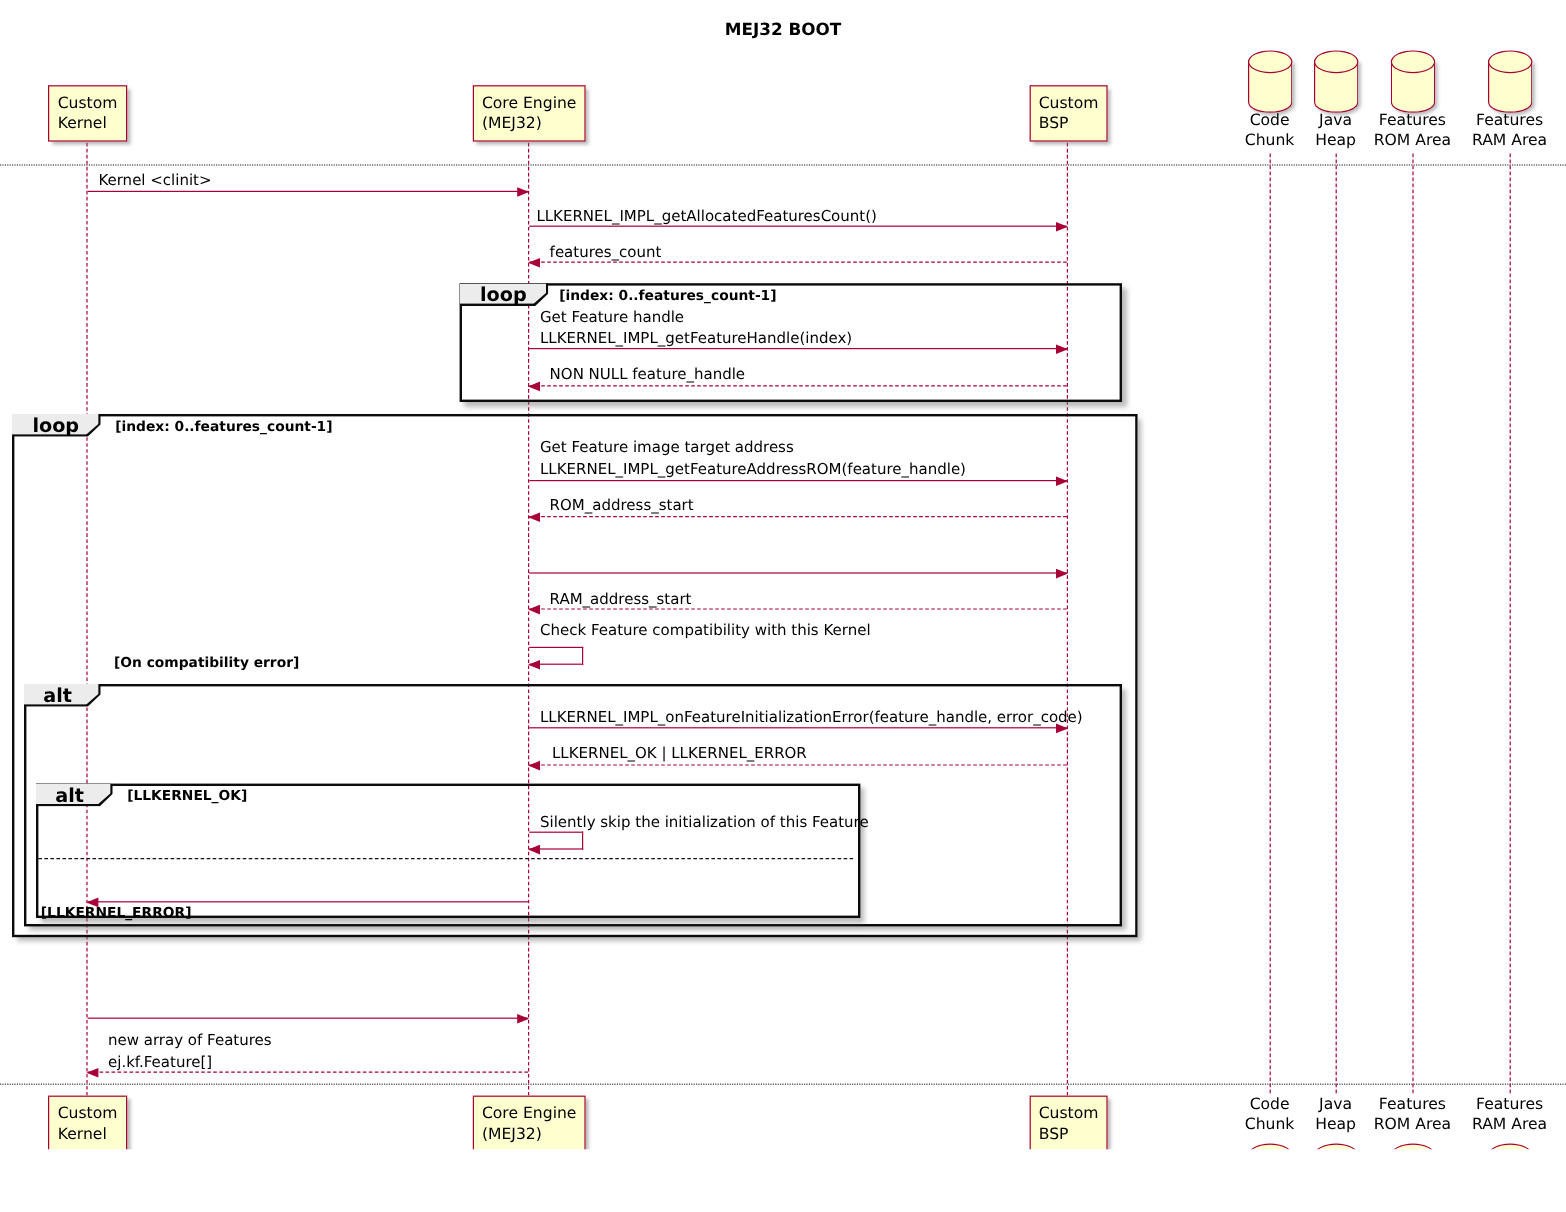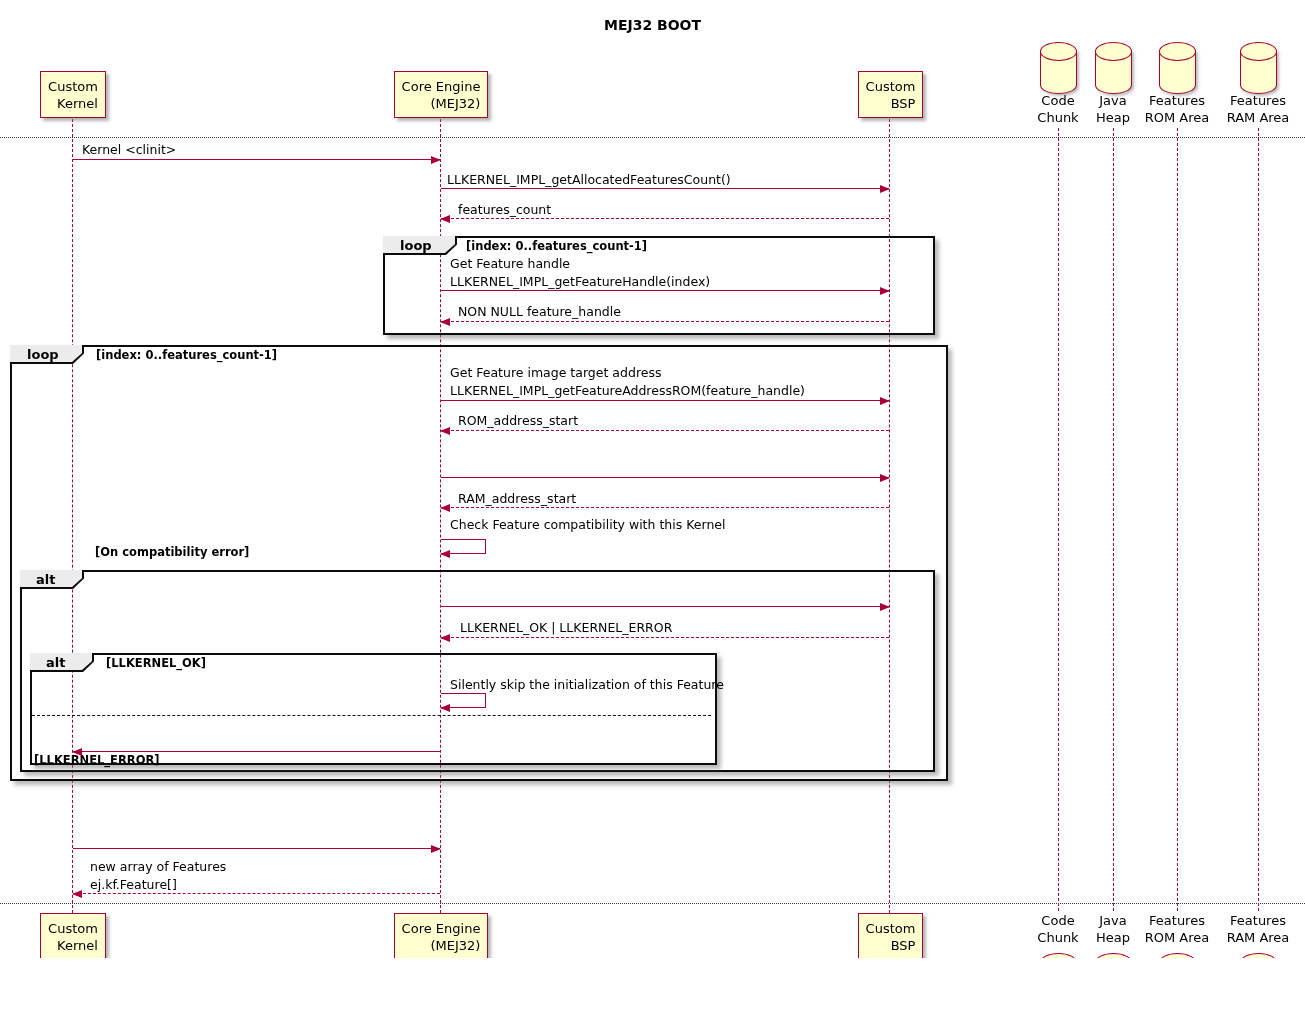--- a/index.html
+++ b/index.html
@@ -4,38 +4,38 @@
 <style>
   html,body{margin:0;padding:0;background:#fff;}
   #canvas{position:relative;width:1305px;height:958px;background:#fff;overflow:hidden;
           font-family:"DejaVu Sans","Liberation Sans",sans-serif;color:#000;}
   .title{position:absolute;left:0;top:17px;width:1305px;text-align:center;
          font-size:14px;font-weight:bold;}
   .pagebreak{position:absolute;left:0;width:1305px;height:0;border-top:1px dotted #3a3a3a;}
   .lifeline{position:absolute;width:0;border-left:1px dashed #A80036;}
   .pbox{position:absolute;background:#FEFECE;border:1.7px solid #A80036;
         box-shadow:3px 3px 3px rgba(120,120,120,.55);
-        display:flex;align-items:center;justify-content:center;text-align:right;
+        display:flex;align-items:center;justify-content:center;text-align:left;
         font-size:13px;line-height:17px;white-space:pre-line;}
   .dblabel{position:absolute;width:110px;text-align:center;font-size:13px;line-height:17px;
            white-space:pre-line;}
   .cyl{position:absolute;width:37px;height:52px;}
   .cyl .body{position:absolute;left:0;right:0;top:8px;bottom:0;background:#FEFECE;
              border:1.7px solid #A80036;border-top:none;
              border-radius:0 0 18px 18px / 0 0 9px 9px;
              box-shadow:2px 2px 3px rgba(120,120,120,.5);}
   .cyl .cap{position:absolute;left:0;right:0;top:0;height:17px;background:#FEFECE;
             border:1.7px solid #A80036;border-radius:50%;}
   .frag{position:absolute;border:2px solid #0b0b0b;background:transparent;
         box-shadow:4px 4px 4px rgba(120,120,120,.5);}
   .penta{position:absolute;height:19px;background:#0b0b0b;
          clip-path:polygon(0 0,100% 0,100% 45%,calc(100% - 11px) 100%,0 100%);}
   .penta .pin{position:absolute;left:0;top:0;right:1.6px;bottom:1.6px;background:#ECECEC;
          clip-path:polygon(0 0,100% 0,100% 45%,calc(100% - 11px) 100%,0 100%);}
-  .kw{position:absolute;font-size:13px;font-weight:bold;line-height:18px;}
+  .kw{position:absolute;font-size:16px;font-weight:bold;line-height:18px;}
   .guard{position:absolute;font-size:11.5px;font-weight:bold;line-height:17px;}
   .msg{position:absolute;font-size:12.5px;line-height:17.5px;white-space:pre-line;}
   .arr{position:absolute;height:0;border-top:1.2px solid #A80036;}
   .arr.d{border-top:1.2px dashed #A80036;}
   .hr{position:absolute;right:-1px;top:-4.5px;width:0;height:0;
       border-top:4.5px solid transparent;border-bottom:4.5px solid transparent;
       border-left:10px solid #A80036;}
   .hl{position:absolute;left:-1px;top:-4.5px;width:0;height:0;
       border-top:4.5px solid transparent;border-bottom:4.5px solid transparent;
       border-right:10px solid #A80036;}
@@ -168,20 +168,21 @@
   <div class="msg" style="left:458px;top:490px">RAM_address_start</div>
   <div class="arr d" style="left:441px;top:507px;width:448px">
       <span class="hl"></span>
     </div>
 
   <div class="msg" style="left:450px;top:516px">Check Feature compatibility with this Kernel</div>
   <div class="self" style="left:441px;top:539px;width:44px;height:13px">
       <span class="hl"></span>
     </div>
 
+  <div class="msg" style="left:450px;top:589px">LLKERNEL_IMPL_onFeatureInitializationError(feature_handle, error_code)</div>
   <div class="arr" style="left:441px;top:606px;width:448px">
       <span class="hr"></span>
     </div>
 
   <div class="msg" style="left:460px;top:619px">LLKERNEL_OK | LLKERNEL_ERROR</div>
   <div class="arr d" style="left:441px;top:637px;width:448px">
       <span class="hl"></span>
     </div>
 
   <div class="msg" style="left:450px;top:676px">Silently skip the initialization of this Feature</div>

